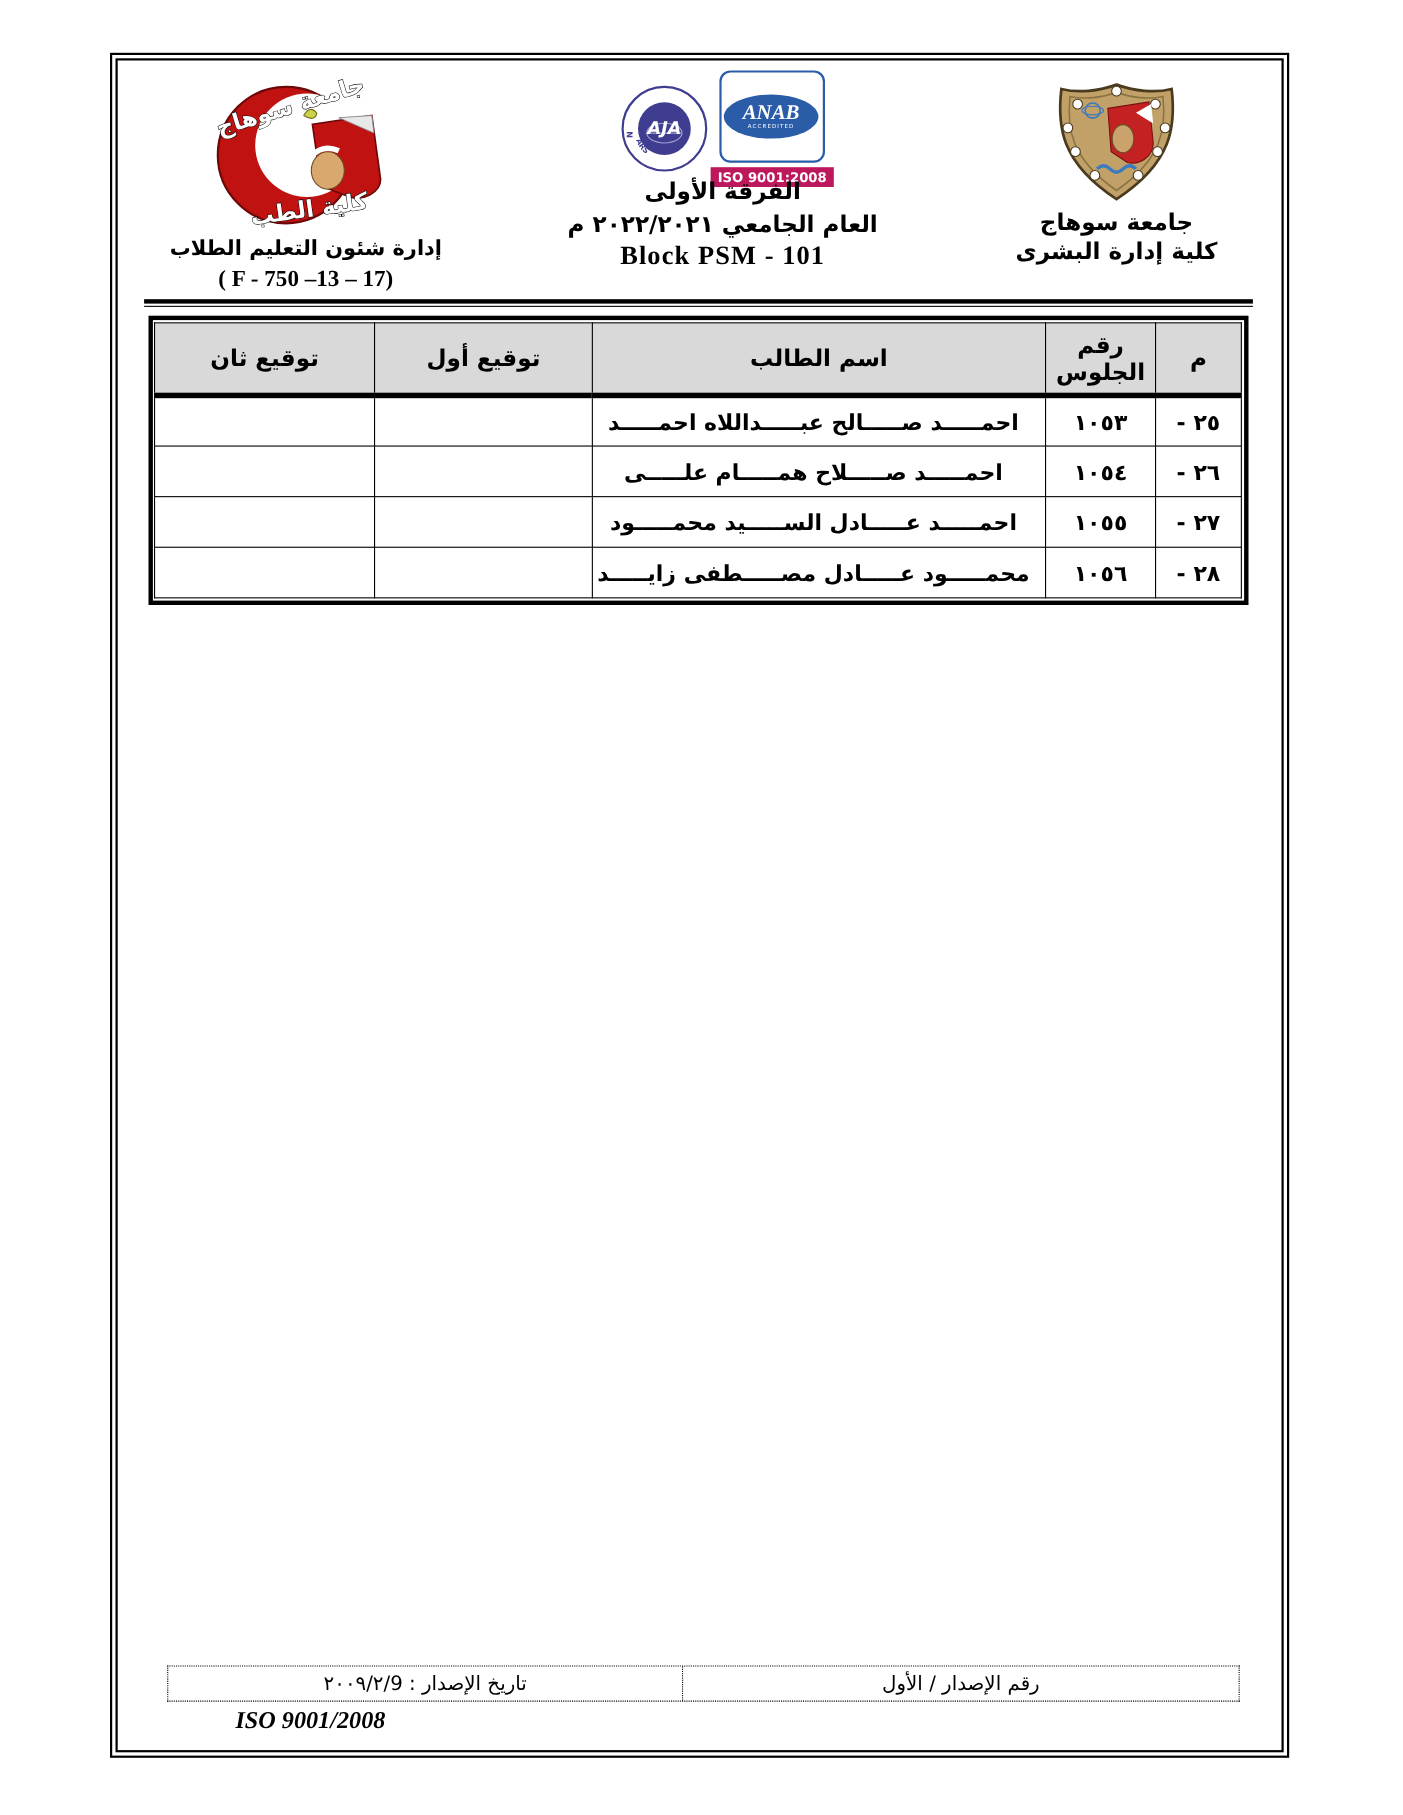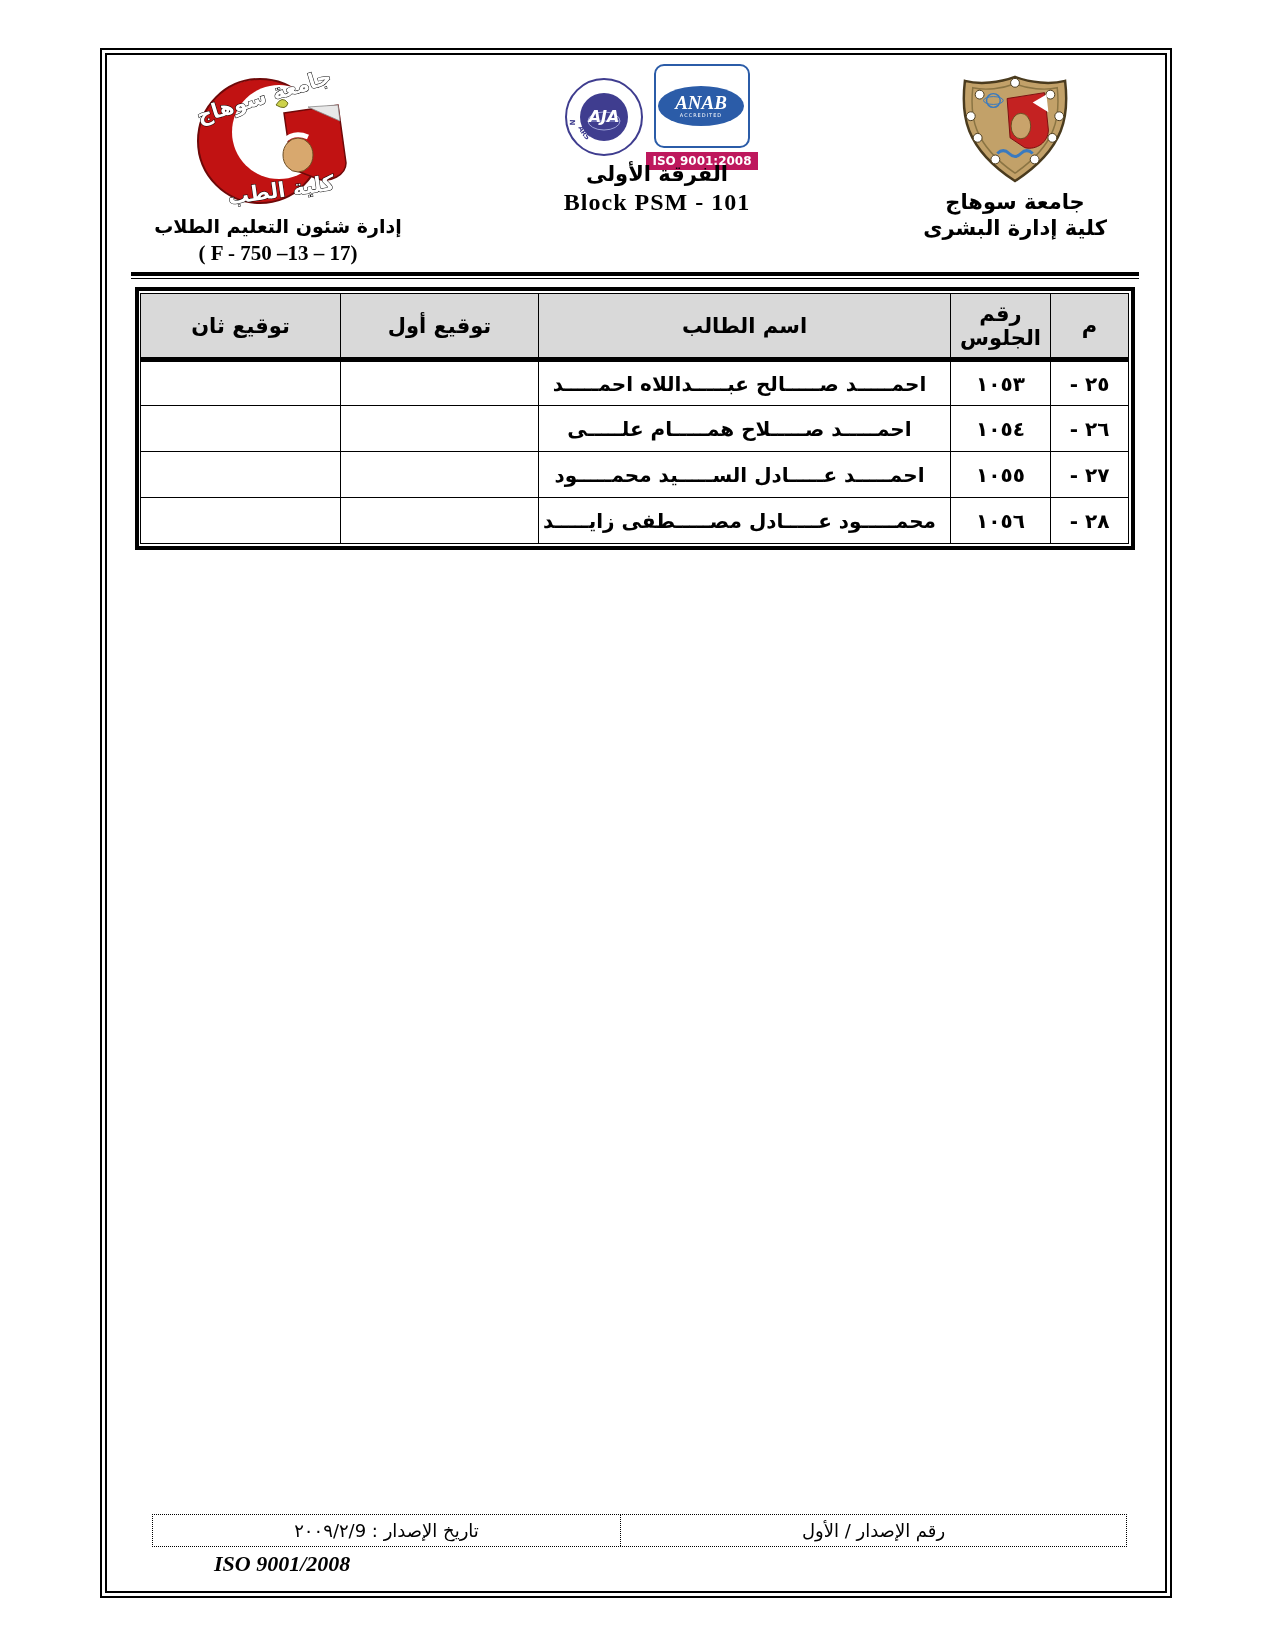--- a/index.html
+++ b/index.html
@@ -117,20 +117,21 @@
             <div class="anab-box">
               <div class="anab-ellipse">
                 <div class="anab-name">ANAB</div>
                 <div class="anab-acc">ACCREDITED</div>
               </div>
             </div>
             <div class="anab-iso">ISO 9001:2008</div>
           </div>
         </div>
         <div class="hdr-ar">الفرقة الأولى</div>
+        <div class="hdr-ar">العام الجامعي ٢٠٢٢/٢٠٢١ م</div>
         <div class="hdr-block">Block PSM - 101</div>
       </div>
 
       <div class="col col-admin">
         <svg width="196" height="136" viewBox="0 0 196 136">
           <circle cx="80" cy="70" r="62" fill="#c11212" stroke="#6e0808" stroke-width="2"></circle>
           <circle cx="99" cy="61" r="47" fill="#ffffff"></circle>
           <path d="M104,42 L158,34 L166,92 C166,104 150,112 138,108 L112,98 Z" fill="#c11212" stroke="#6e0808" stroke-width="1.5"></path>
           <path d="M128,36 L158,34 L160,50 Z" fill="#e8e8e8" stroke="#888" stroke-width="0.8"></path>
           <ellipse cx="118" cy="84" rx="15" ry="17" fill="#d8a86e" stroke="#6b4c22" stroke-width="1"></ellipse>

